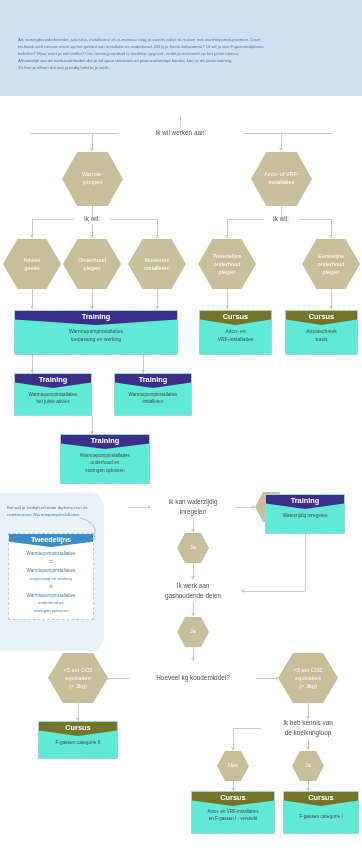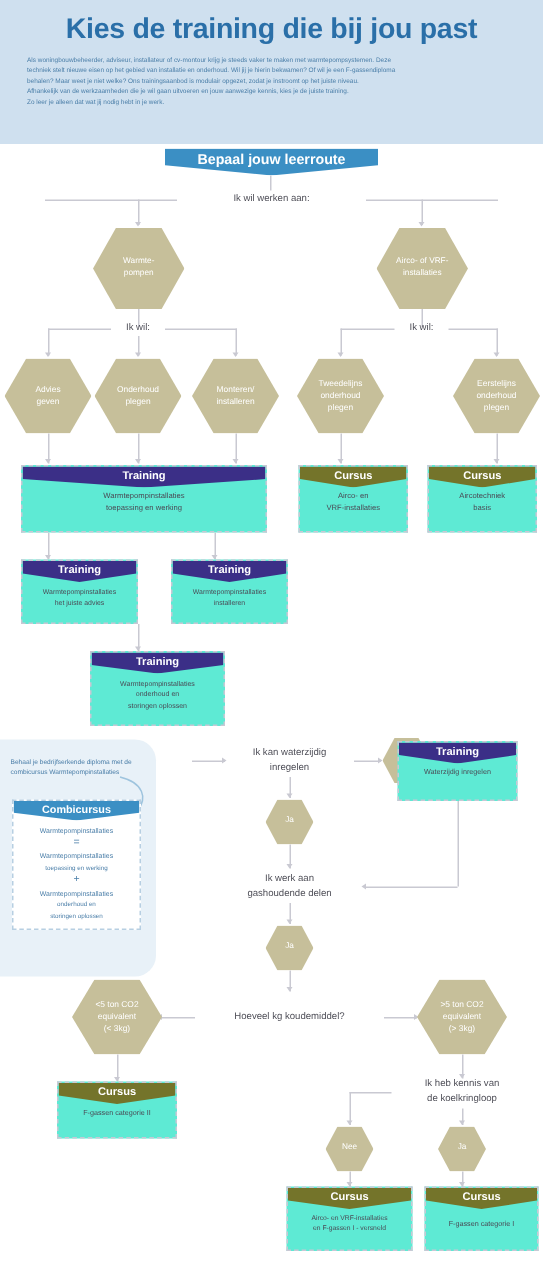--- a/index.html
+++ b/index.html
@@ -130,31 +130,29 @@
   .curve-arrow {
     position: absolute; left: 78px; top: 516px; width: 22px; height: 28px;
   }
 </style>
 </head>
 <body>
 
 <div id="page">
 
   <div class="header">
-    <div class="header-title">Kies de training die bij jou past</div>
     <div class="header-body">
       <p>Als woningbouwbeheerder, adviseur, installateur of cv-montour krijg je steeds vaker te maken met warmtepompsystemen. Deze</p>
       <p>techniek stelt nieuwe eisen op het gebied van installatie en onderhoud. Wil jij je hierin bekwamen? Of wil je een F-gassendiploma</p>
       <p>behalen? Maar weet je niet welke? Ons trainingsaanbod is modulair opgezet, zodat je instroomt op het juiste niveau.</p>
       <p>Afhankelijk van de werkzaamheden die je wil gaan uitvoeren en jouw aanwezige kennis, kies je de juiste training.</p>
       <p>Zo leer je alleen dat wat jij nodig hebt in je werk.</p>
     </div>
   </div>
 
-  <div class="route-banner">Bepaal jouw leerroute</div>
 
   <div class="ln lnv" style="left:180px; top:117px; height:10px;"></div>
   <div class="qtext" style="left: 121px; top: 127px; width: 120px; height: 11px; white-space: pre-line;">Ik wil werken aan:</div>
 
   <div class="ln lnh" style="left:30px; top:133px; width:88px;"></div>
   <div class="ln lnh" style="left:244px; top:133px; width:88px;"></div>
   <div class="ln lnv" style="left:92px; top:133px; height:17px;"></div>
   <div class="ln lnv" style="left:281px; top:133px; height:17px;"></div>
   <div class="arw arw-d" style="left:90px; top:148px;"></div>
   <div class="arw arw-d" style="left:279px; top:148px;"></div>
@@ -257,21 +255,21 @@
 
   <div class="combi-panel"></div>
   <div class="combi-note">Behaal je bedrijfserkende diploma met de combicursus Warmtepompinstallaties</div>
 
   <svg class="curve-arrow" viewBox="0 0 22 28">
     <path d="M2 2 C 18 6, 20 16, 14 24" fill="none" stroke="#9ec4de" stroke-width="1"></path>
     <path d="M14 24 l 3 -5 l -6 1 z" fill="#9ec4de"></path>
   </svg>
 
   <div class="combi-card">
-    <div class="combi-head">Combicursus</div>
+    <div class="combi-head">Tweedelijns</div>
     <div class="combi-body">
       <span>Warmtepompinstallaties</span>
       <span class="combi-op">=</span>
       <span>Warmtepompinstallaties</span><br>
       <span class="combi-sub">toepassing en werking</span>
       <span class="combi-op">+</span>
       <span>Warmtepompinstallaties</span><br>
       <span class="combi-sub">onderhoud en</span><br>
       <span class="combi-sub">storingen oplossen</span>
     </div>

